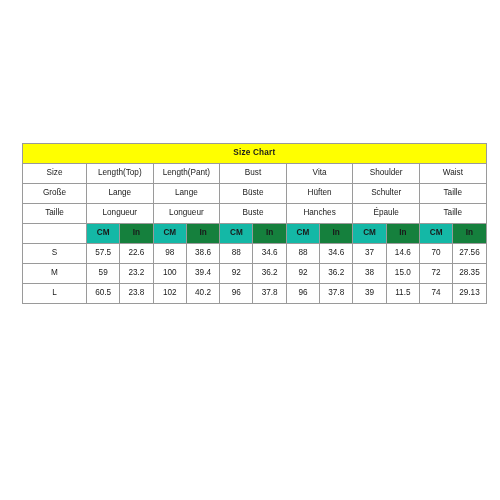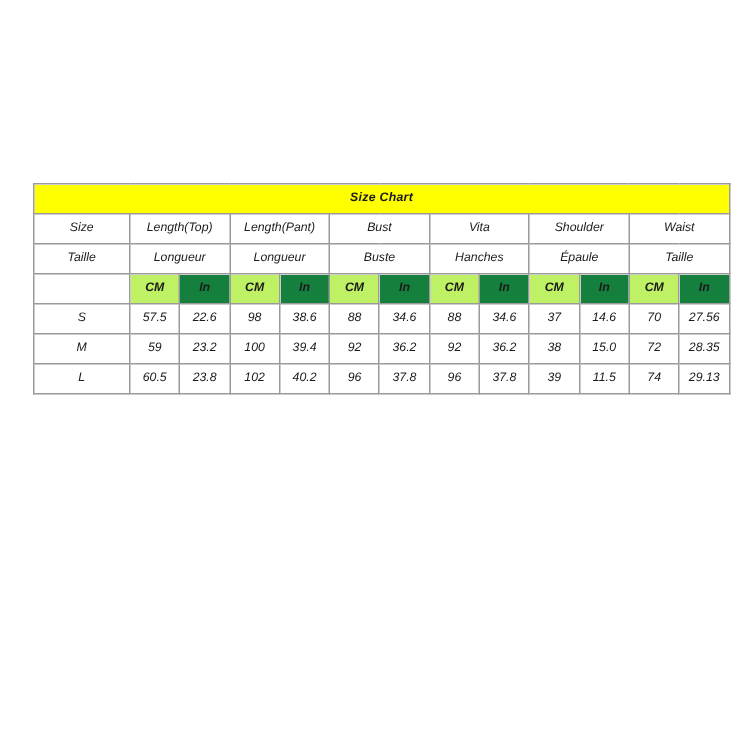--- a/index.html
+++ b/index.html
@@ -11,23 +11,22 @@
     width: 500px;
     height: 500px;
     font-family: "Liberation Sans", sans-serif;
     position: relative;
     overflow: hidden;
   }
 
   #chart-wrap {
     position: absolute;
     left: 22px;
-    top: 122px;
+    top: 143px;
     width: 464px;
-    font-style: italic;
   }
 
   table.size-chart {
     width: 100%;
     border-collapse: collapse;
     table-layout: fixed;
     background: #ffffff;
   }
 
   table.size-chart td {
@@ -47,21 +46,21 @@
     background: #ffff00;
     color: #d40000;
     font-weight: bold;
     font-size: 11.5px;
     height: 21px;
     border: 1px solid #e0e000;
     letter-spacing: 0.2px;
   }
 
   td.unit-cm {
-    background: #bef264;
+    background: #14b8a6;
     color: #ffffff;
     font-weight: bold;
     font-size: 8.2px;
     border: 1px solid #12a94a;
   }
 
   td.unit-in {
     background: #15803d;
     color: #ffffff;
     font-weight: bold;
@@ -107,20 +106,29 @@
       </tr>
 
     <tr>
           <td>Size</td>
           <td colspan="2">Length(Top)</td>
           <td colspan="2">Length(Pant)</td>
           <td colspan="2">Bust</td>
           <td colspan="2">Vita</td>
           <td colspan="2">Shoulder</td>
           <td colspan="2">Waist</td>
+        </tr>
+        <tr>
+          <td>Große</td>
+          <td colspan="2">Lange</td>
+          <td colspan="2">Lange</td>
+          <td colspan="2">Büste</td>
+          <td colspan="2">Hüften</td>
+          <td colspan="2">Schulter</td>
+          <td colspan="2">Taille</td>
         </tr>
         <tr>
           <td>Taille</td>
           <td colspan="2">Longueur</td>
           <td colspan="2">Longueur</td>
           <td colspan="2">Buste</td>
           <td colspan="2">Hanches</td>
           <td colspan="2">Épaule</td>
           <td colspan="2">Taille</td>
         </tr>

